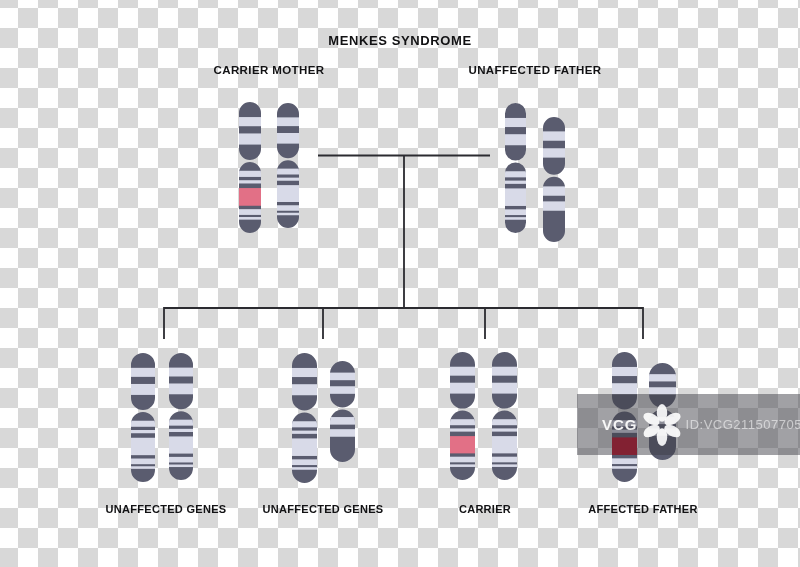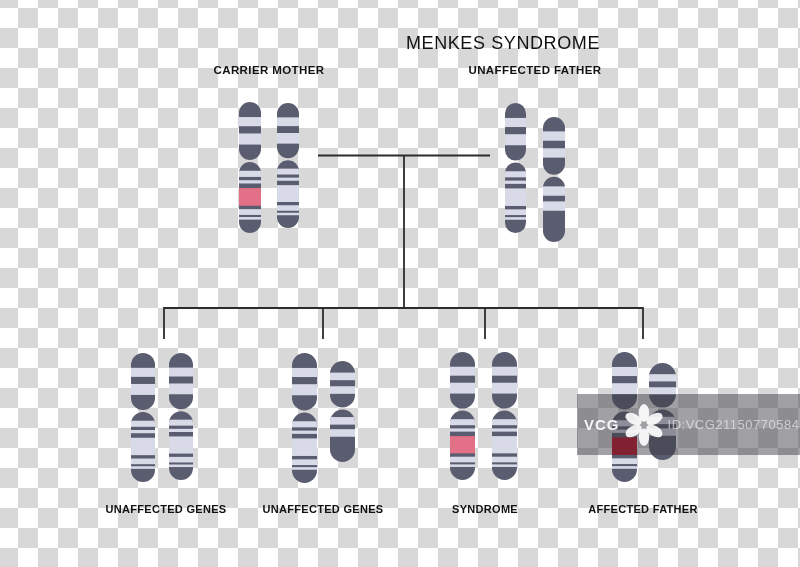--- a/index.html
+++ b/index.html
@@ -7,21 +7,21 @@
     position:relative;
     width:800px;height:567px;
     overflow:hidden;
     font-family:"Liberation Sans", sans-serif;
     background:
       conic-gradient(#ffffff 0 90deg, #d8d8d8 90deg 180deg, #ffffff 180deg 270deg, #d8d8d8 270deg) -2px -12px / 40px 40px repeat;
   }
   .connectors{position:absolute;left:0;top:0;pointer-events:none;}
   .title{
     position:absolute;left:200px;top:33px;width:400px;
-    text-align:right;font-size:18px;font-weight:normal;color:#121214;
+    text-align:center;font-size:13px;font-weight:bold;color:#121214;
     letter-spacing:0.6px;white-space:nowrap;
   }
   .parent-label{
     position:absolute;top:64px;width:200px;text-align:center;
     font-size:11.5px;font-weight:bold;color:#121214;letter-spacing:0.4px;
     white-space:nowrap;
   }
   .parent-label.mother{left:169px;}
   .parent-label.father{left:435px;}
   .child-label{
@@ -31,21 +31,21 @@
   }
   .child-label.c1{left:86px;}
   .child-label.c2{left:243px;}
   .child-label.c3{left:405px;}
   .child-label.c4{left:563px;}
   .chromosome-layer{position:absolute;left:0;top:0;width:100%;height:100%;}
   .watermark{
     position:absolute;left:577px;top:394px;width:223px;height:61px;
     background:rgba(58,58,66,0.48);
     display:flex;align-items:center;
-    box-sizing:border-box;padding-left:7px;
+    box-sizing:border-box;padding-left:25px;
   }
   .wm-brand{
     font-size:15px;font-weight:bold;color:rgba(255,255,255,0.92);
     letter-spacing:1px;line-height:1;
   }
   .wm-pinwheel{width:46px;height:46px;margin-left:1px;flex:0 0 auto;}
   .wm-id{
     font-size:13px;color:rgba(255,255,255,0.55);
     letter-spacing:0.5px;white-space:nowrap;line-height:1;margin-left:1px;
   }
@@ -270,21 +270,21 @@
         </g>
       </svg>
     </div>
 
   <div class="title">MENKES SYNDROME</div>
   <div class="parent-label father">UNAFFECTED FATHER</div>
   <div class="parent-label mother">CARRIER MOTHER</div>
 
   <div class="child-label c1">UNAFFECTED GENES</div>
   <div class="child-label c2">UNAFFECTED GENES</div>
-  <div class="child-label c3">SYNDROME</div>
+  <div class="child-label c3">CARRIER</div>
   <div class="child-label c4">AFFECTED FATHER</div>
 
   <div class="watermark">
     <span class="wm-brand">VCG</span>
     <svg class="wm-pinwheel" viewBox="0 0 44 44">
       <g fill="#ffffff" fill-opacity="0.9">
         <ellipse cx="22" cy="10.5" rx="5" ry="8.5"></ellipse>
         <ellipse cx="22" cy="10.5" rx="5" ry="8.5" transform="rotate(60 22 22)"></ellipse>
         <ellipse cx="22" cy="10.5" rx="5" ry="8.5" transform="rotate(120 22 22)"></ellipse>
         <ellipse cx="22" cy="10.5" rx="5" ry="8.5" transform="rotate(180 22 22)"></ellipse>

